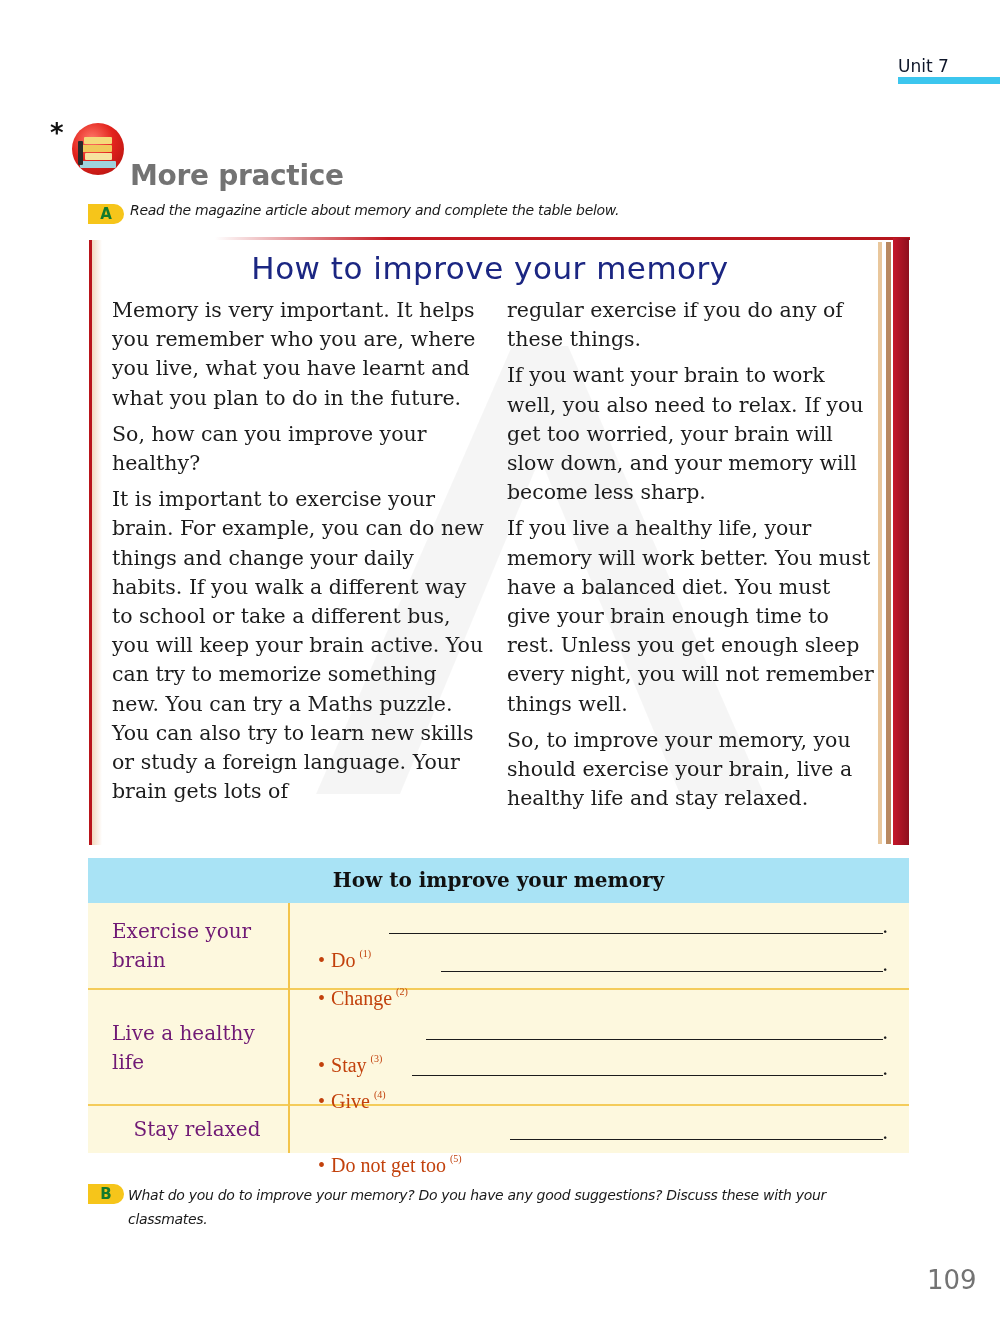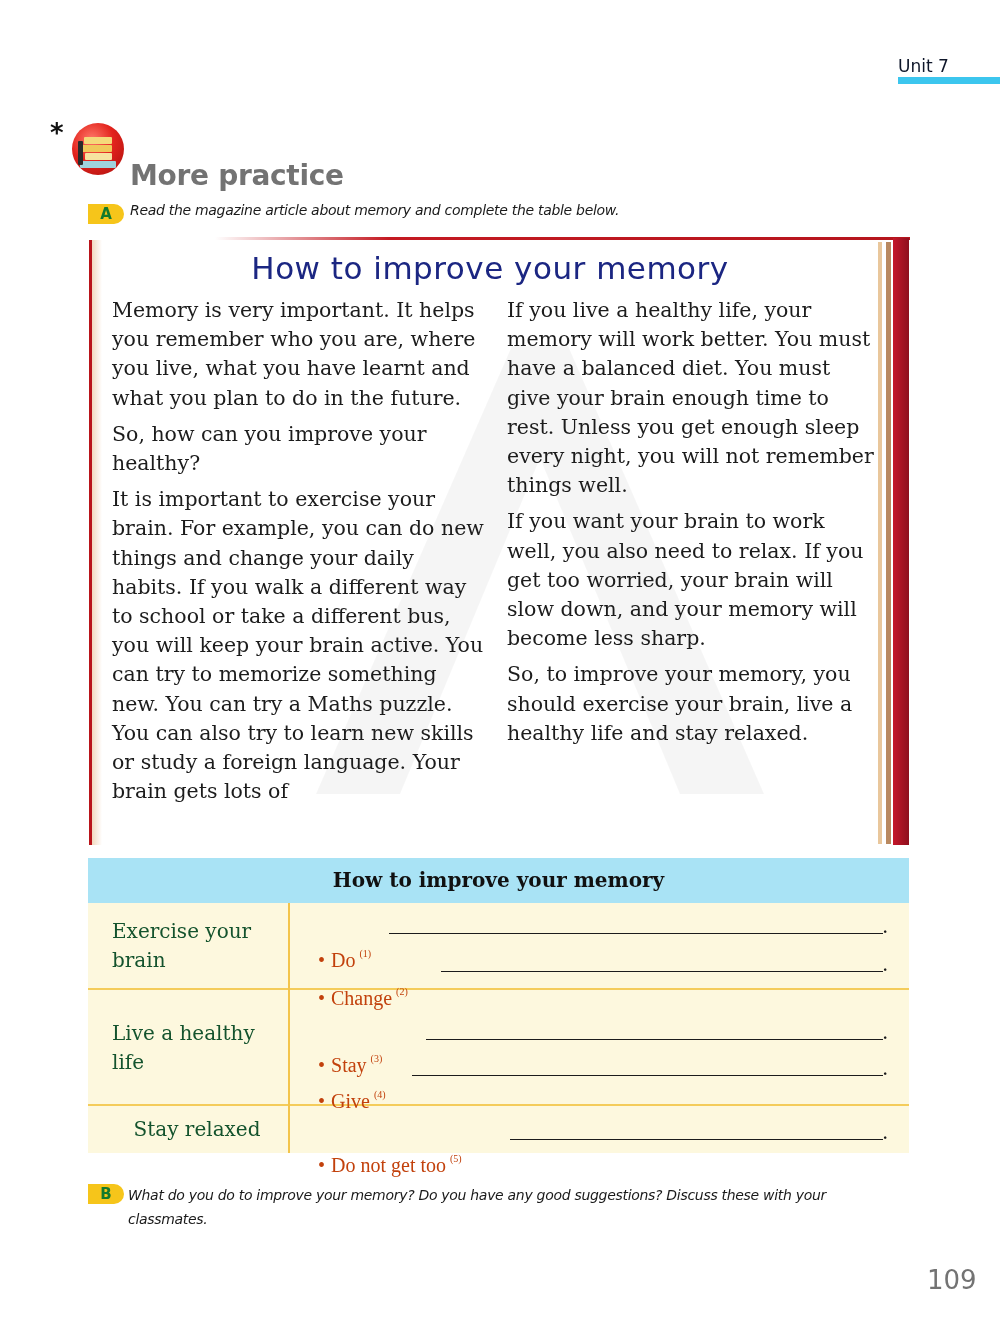--- a/index.html
+++ b/index.html
@@ -57,21 +57,21 @@
     #watermark { left: 260px; top: 290px; width: 560px; height: 560px; opacity: 0.05; pointer-events: none; }
     #table-head { left: 88px; top: 858px; width: 821px; height: 45px; background: #a9e3f5; }
     #table-head-text { left: 88px; top: 868px; width: 821px; text-align: center; font-weight: bold;
       font-family: "DejaVu Serif", serif; font-size: 20px; color: #111; }
     #table-body { left: 88px; top: 903px; width: 821px; height: 250px; background: #fdf8de; }
     .hline { height: 2px; background: #f4cc5a; }
     #hline-1 { left: 88px; top: 988px; width: 821px; }
     #hline-2 { left: 88px; top: 1104px; width: 821px; }
     #vline { left: 288px; top: 903px; width: 2px; height: 250px; background: #f3c44b; }
 
-    .cat { font-family: "DejaVu Serif", serif; font-size: 20px; line-height: 29px; color: #14532d; }
+    .cat { font-family: "DejaVu Serif", serif; font-size: 20px; line-height: 29px; color: #701a75; }
     #cat-1 { left: 112px; top: 917px; width: 170px; }
     #cat-2 { left: 112px; top: 1019px; width: 170px; }
     #cat-3 { left: 112px; top: 1115px; width: 170px; text-align: center; }
 
     .item { font-family: Liberation Serif, serif; font-size: 20px; color: #c2410c; white-space: nowrap; margin-top: 36px; }
     .item .bullet { margin-right: 6px; }
     .item sup { font-size: 10px; vertical-align: 10px; margin-left: 4px; }
     .blank { position: absolute; height: 1px; border-bottom: 1.5px solid #1c1c1c; }
     .period { position: absolute; font-family: "DejaVu Serif", serif; font-size: 20px; color: #1c1c1c; }
 
@@ -124,22 +124,23 @@
 <div class="abs" id="article-right-stripe3"></div>
 
 <h1 class="abs" id="article-title" style="margin:0;">How to improve your memory</h1>
 
 <div class="abs col" id="col-left">
   <p>Memory is very important. It helps you remember who you are, where you live, what you have learnt and what you plan to do in the future.</p>
   <p>So, how can you improve your healthy?</p>
   <p>It is important to exercise your brain. For example, you can do new things and change your daily habits. If you walk a different way to school or take a different bus, you will keep your brain active. You can try to memorize something new. You can try a Maths puzzle. You can also try to learn new skills or study a foreign language. Your brain gets lots of</p>
 </div>
 <div class="abs col" id="col-right">
+  <p>regular exercise if you do any of these things.</p>
+  <p>If you want your brain to work well, you also need to relax. If you get too worried, your brain will slow down, and your memory will become less sharp.</p>
   <p>If you live a healthy life, your memory will work better. You must have a balanced diet. You must give your brain enough time to rest. Unless you get enough sleep every night, you will not remember things well.</p>
-  <p>If you want your brain to work well, you also need to relax. If you get too worried, your brain will slow down, and your memory will become less sharp.</p>
   <p>So, to improve your memory, you should exercise your brain, live a healthy life and stay relaxed.</p>
 </div>
 
 <div class="abs" id="table-head"></div>
 <div class="abs" id="table-head-text">How to improve your memory</div>
 <div class="abs" id="table-body"></div>
 <div class="abs hline" id="hline-1"></div>
 <div class="abs hline" id="hline-2"></div>
 <div class="abs" id="vline"></div>
 

